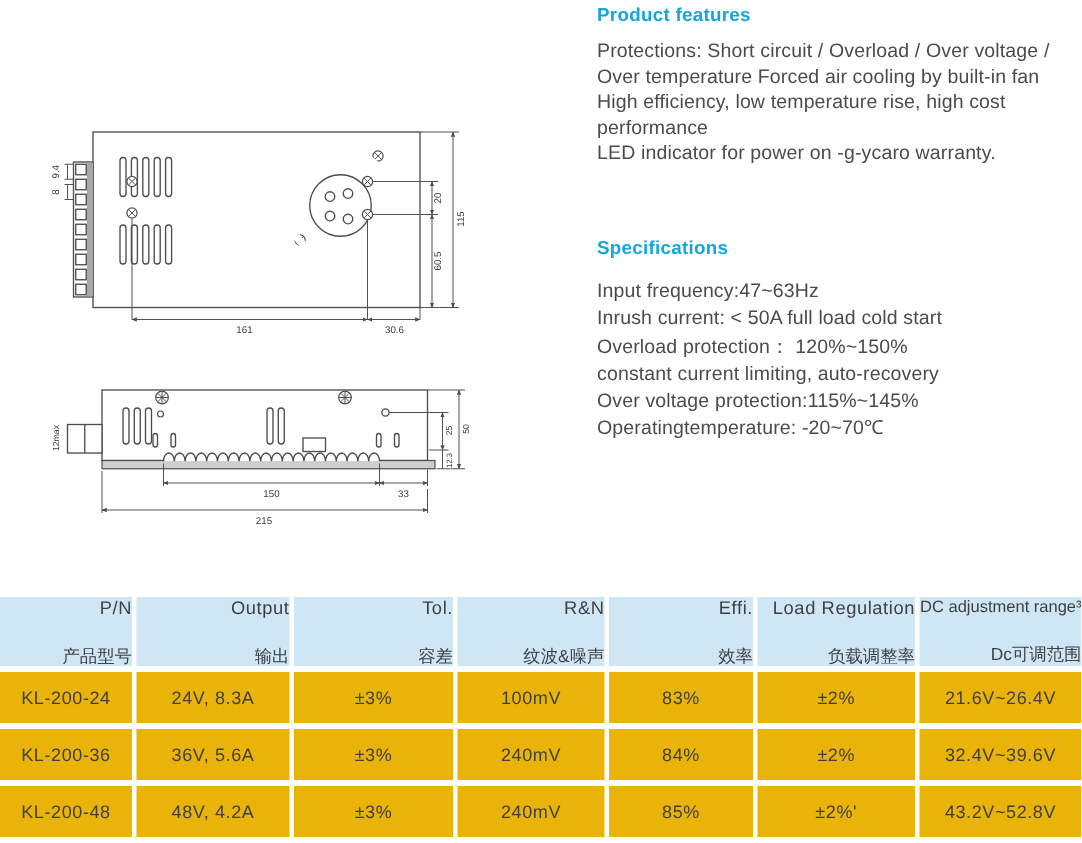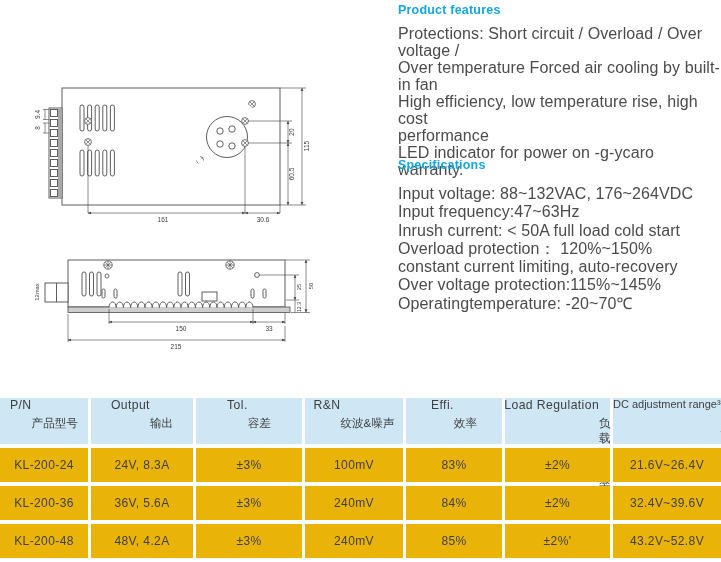--- a/index.html
+++ b/index.html
@@ -14,28 +14,28 @@
   svg .dim{stroke:#4d4d4d;stroke-width:.65;fill:none;}
   svg text{font-family:"Liberation Sans",sans-serif;font-size:6.5px;fill:#3b3b3b;}
   svg .scr{stroke:#4d4d4d;stroke-width:.8;fill:#fff;}
   
   .txtblock{position:absolute;width:322px;}
   #features{left:398px;top:3px;}
   #specs{left:398px;top:158px;}
   .h-cyan{color:#15a6dd;font-size:12.5px;font-weight:600;letter-spacing:.2px;}
   .tlines{margin-top:8px;}
   #specs .tlines{margin-top:13px;}
-  .tline{font-size:16px;color:#4b4b4d;line-height:17px;letter-spacing:.1px;}
+  .tline{font-size:13px;color:#4b4b4d;line-height:17px;letter-spacing:.1px;}
   #specs .tline{line-height:18.3px;}
   
   .table{position:absolute;left:0;top:398px;width:721px;}
   .t-head,.t-row{display:grid;grid-template-columns:88px 102px 106px 98px 96px 105px 1fr;
                  column-gap:3px;margin-bottom:4px;}
-  .th{background:#cfe7f5;height:46px;display:flex;flex-direction:row;
-      align-items:flex-start;justify-content:center;}
+  .th{background:#cfe7f5;height:46px;display:flex;flex-direction:column;
+      align-items:flex-end;justify-content:center;}
   .th .en{font-size:12.2px;color:#3f4042;letter-spacing:.4px;white-space:nowrap;}
   .th:last-child .en{font-size:11px;letter-spacing:0;}
   .th .zh{font-size:11.6px;color:#3f4042;margin-top:18px;}
   .td{background:#eab308;height:34px;display:flex;align-items:center;justify-content:center;
       font-size:12px;color:#414042;letter-spacing:.4px;}
 </style>
 </head>
 <body>
 
 <div class="page">
@@ -213,21 +213,20 @@
         <div class="tline">Over temperature Forced air cooling by built-in fan</div>
         <div class="tline">High efficiency, low temperature rise, high cost</div>
         <div class="tline">performance</div>
         <div class="tline">LED indicator for power on -g-ycaro warranty.</div>
       </div>
   </div>
 
   <div id="specs" class="txtblock">
     <div class="h-cyan">Specifications</div>
     <div class="tlines" id="specs-lines">
-        <div class="tline">Input voltage:  88~132VAC, 176~264VDC</div>
         <div class="tline">Input frequency:47~63Hz</div>
         <div class="tline">Inrush current:  &lt; 50A full load cold start</div>
         <div class="tline">Overload protection： 120%~150%</div>
         <div class="tline">constant current limiting, auto-recovery</div>
         <div class="tline">Over voltage protection:115%~145%</div>
         <div class="tline">Operatingtemperature:  -20~70℃</div>
       </div>
   </div>
 
   <div class="table">

